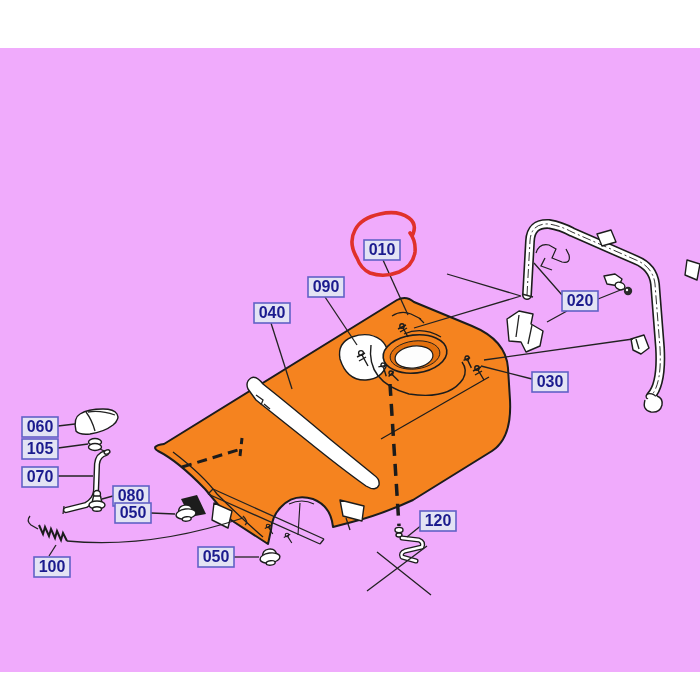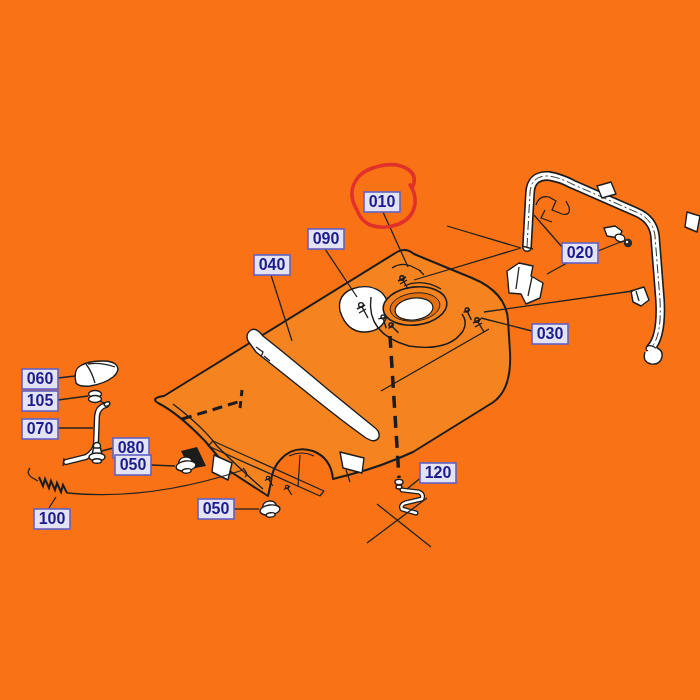--- a/index.html
+++ b/index.html
@@ -1,17 +1,17 @@
 <!DOCTYPE html>
 <html><head>
 <meta charset="utf-8">
 <style>
   html,body{margin:0;padding:0;background:#ffffff;}
-  .stage{position:relative;width:700px;height:700px;background:#f97316;overflow:hidden;
-         font-family:"Liberation Sans",sans-serif;}
+  .stage{position:relative;width:700px;height:624px;background:#f0abfc;overflow:hidden;
+         font-family:"Liberation Sans",sans-serif;margin-top:48px;}
   svg{position:absolute;left:0;top:0;}
   .ln{stroke:#222222;stroke-width:1.3;fill:none;}
   .outline{stroke:#1c1c1c;fill:none;}
   .whitepart{fill:#ffffff;stroke:#1c1c1c;stroke-width:1.4;stroke-linejoin:round;}
   .lbl rect{fill:#e3e3f4;stroke:#6161c6;stroke-width:1.6;}
   .lbl text{fill:#1b1b8e;font:bold 16px "Liberation Sans",sans-serif;text-anchor:middle;}
   .tubeOuter{stroke:#1c1c1c;stroke-width:10;fill:none;stroke-linecap:round;stroke-linejoin:round;}
   .tubeInner{stroke:#ffffff;stroke-width:6.8;fill:none;stroke-linecap:round;stroke-linejoin:round;}
   .rodOuter{stroke:#1c1c1c;stroke-width:6.2;fill:none;stroke-linecap:round;stroke-linejoin:round;}
   .rodInner{stroke:#ffffff;stroke-width:3.4;fill:none;stroke-linecap:round;stroke-linejoin:round;}

